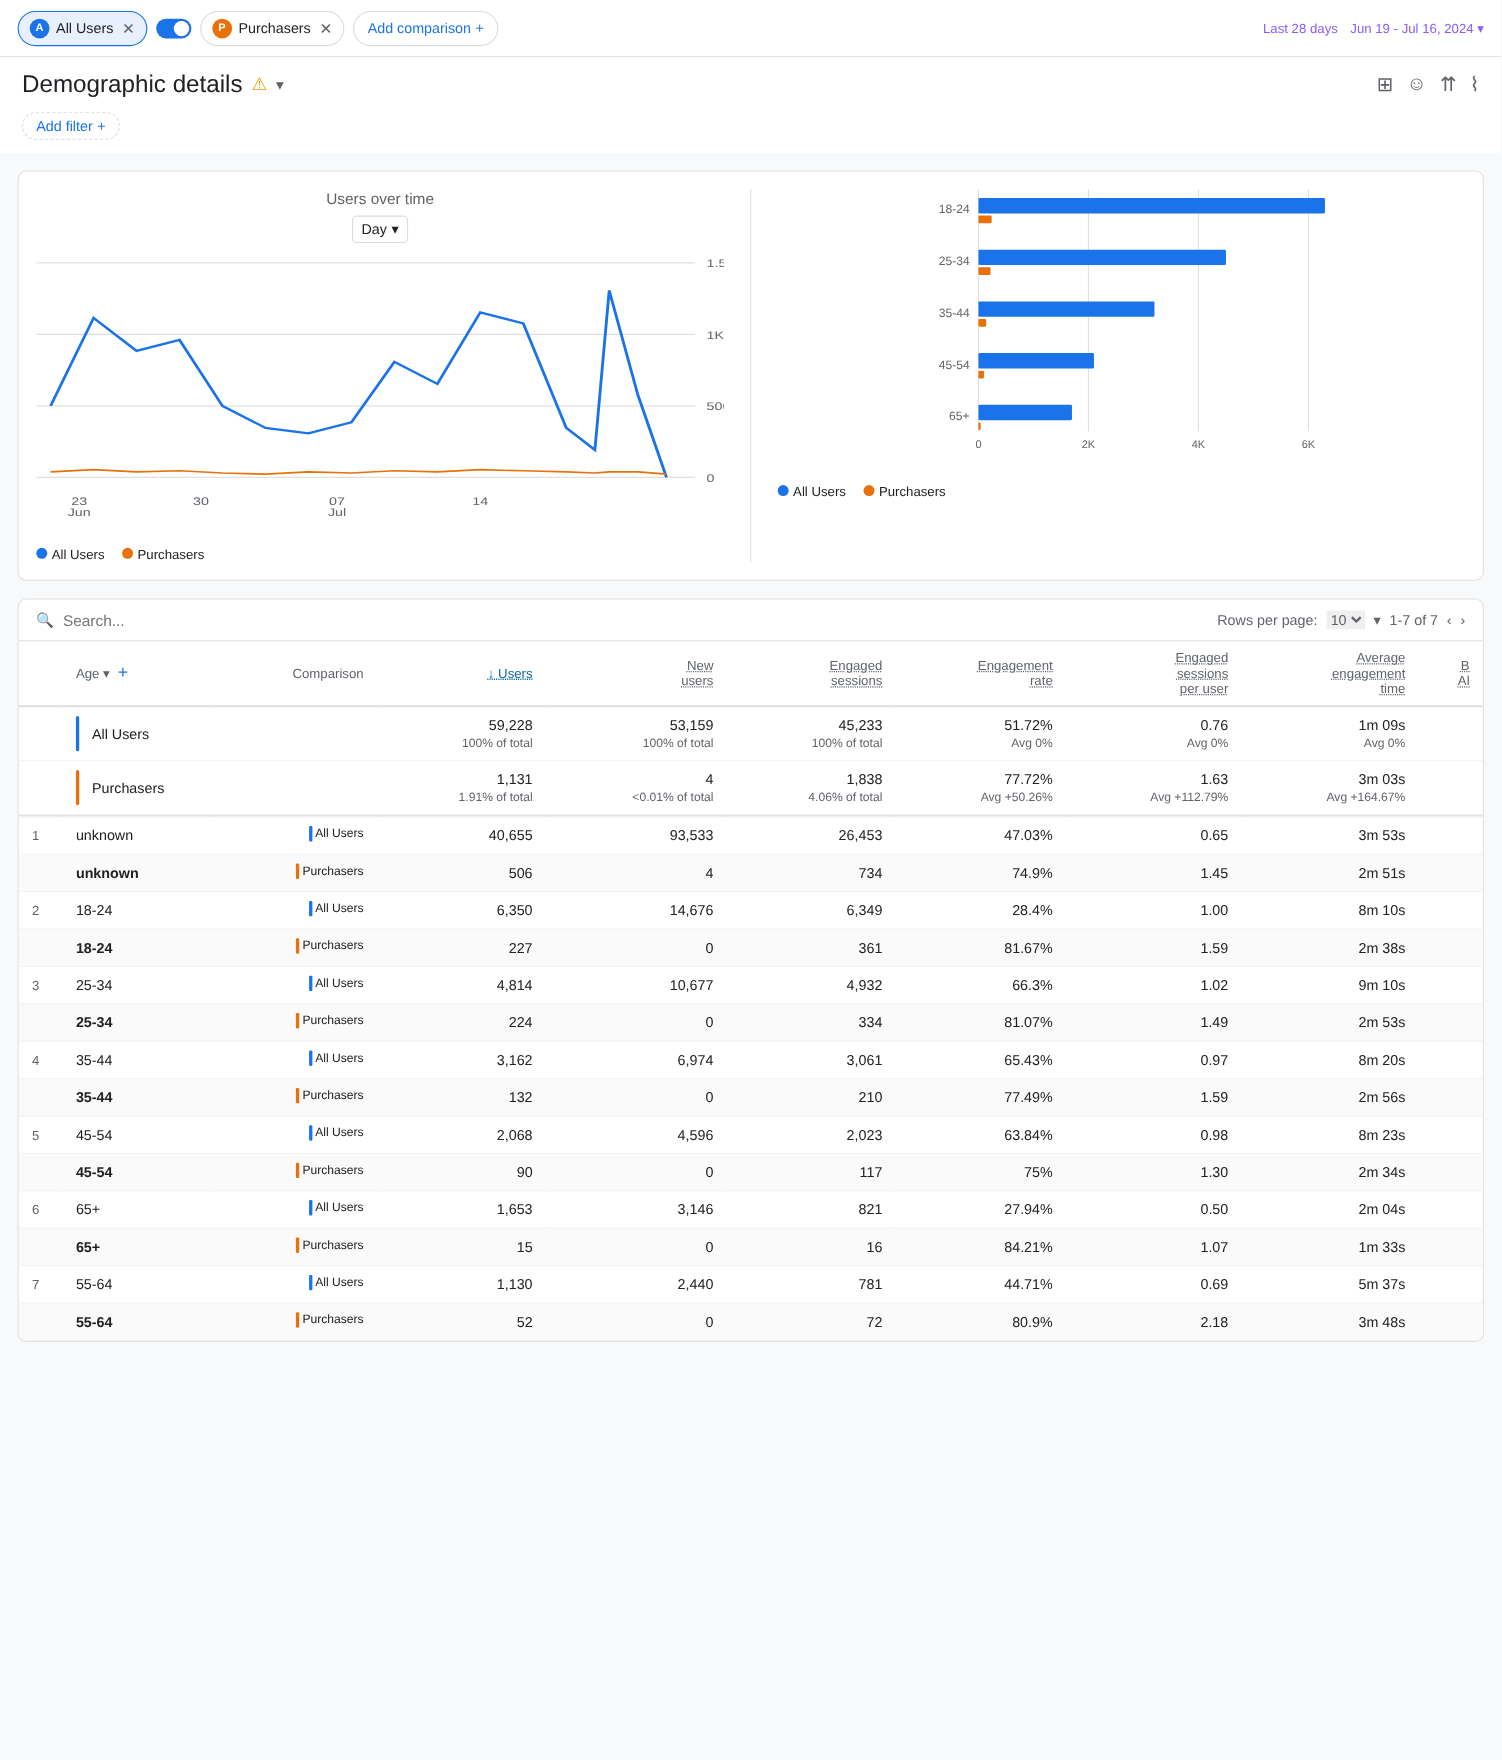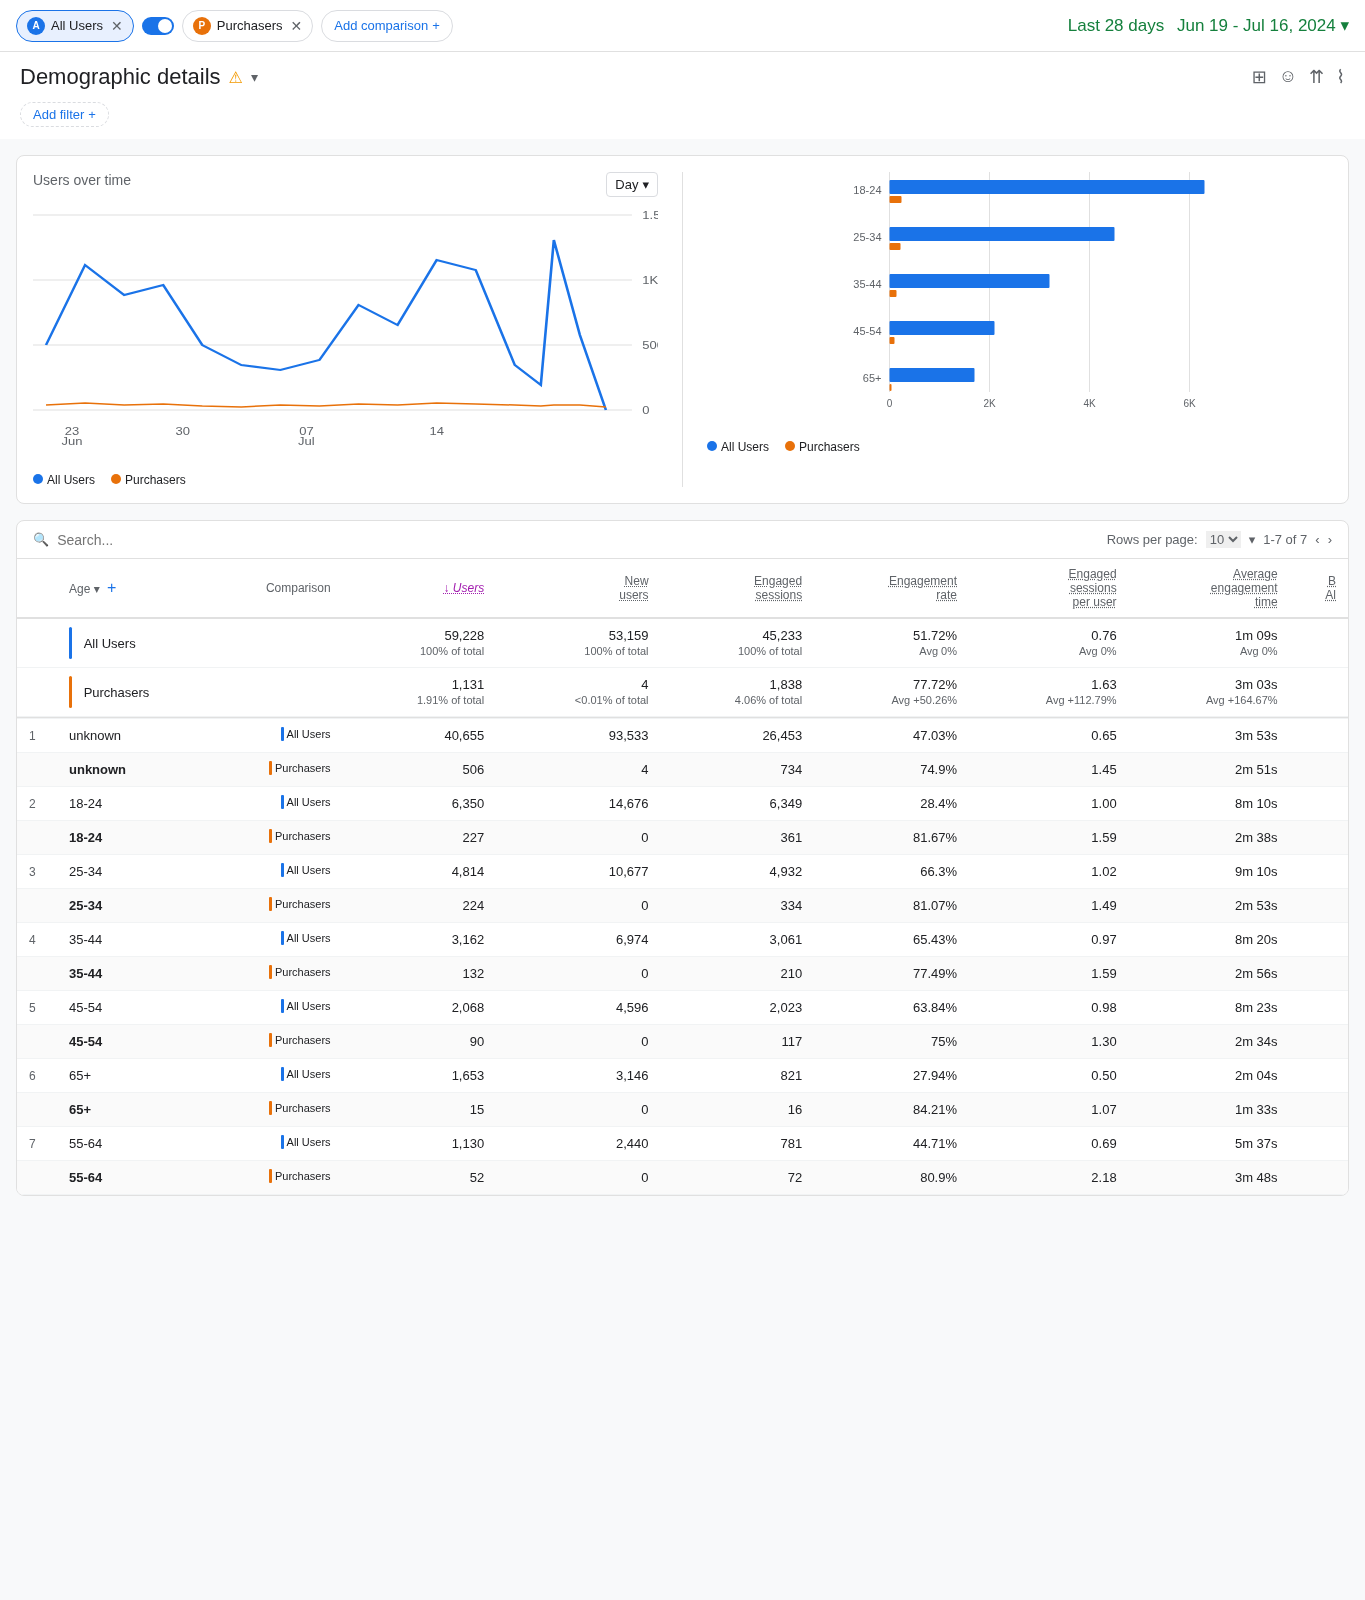--- a/index.html
+++ b/index.html
@@ -19,21 +19,21 @@
     .segment-chip.blue-toggle { background: #e8f0fe; border-color: #1a73e8; }
     .chip-avatar {
       width: 18px; height: 18px; border-radius: 50%;
       display: flex; align-items: center; justify-content: center;
       font-size: 10px; font-weight: bold; color: #fff;
     }
     .chip-close { cursor: pointer; color: #5f6368; font-size: 14px; margin-left: 2px; }
     .add-comparison { display: flex; align-items: center; gap: 4px; padding: 4px 12px; border-radius: 20px; border: 1px solid #dadce0; background: #fff; cursor: pointer; font-size: 13px; color: #1a73e8; height: 32px; }
     .toggle-icon { width: 32px; height: 18px; background: #1a73e8; border-radius: 10px; position: relative; }
     .toggle-icon::after { content: ''; position: absolute; width: 14px; height: 14px; background: #fff; border-radius: 50%; top: 2px; right: 2px; }
-    .top-bar-right { font-size: 17px; color: #15803d; text-align: center; }
+    .top-bar-right { font-size: 12px; color: #8b5cf6; text-align: center; }
 
     .page-header {
       display: flex; align-items: center; justify-content: space-between;
       padding: 12px 20px 8px; background: #fff;
     }
     .page-title { font-size: 22px; font-weight: 400; display: flex; align-items: center; gap: 8px; }
     .warning-icon { color: #f29900; font-size: 16px; }
     .dropdown-arrow { color: #5f6368; font-size: 14px; cursor: pointer; }
     .header-actions { display: flex; gap: 12px; color: #5f6368; }
     .header-actions span { cursor: pointer; font-size: 18px; }
@@ -77,21 +77,21 @@
     th:first-child, th:nth-child(2) { text-align: left; }
     .col-age { text-align: left; }
     td { padding: 8px 12px; font-size: 13px; border-bottom: 1px solid #f1f3f4; text-align: right; vertical-align: middle; }
     td:first-child, td:nth-child(2) { text-align: left; }
     .row-number { color: #5f6368; font-size: 12px; }
     .summary-row td { font-weight: 500; }
     .summary-row .sub-text { font-size: 11px; color: #5f6368; font-weight: 400; }
     .segment-bar { width: 3px; height: 32px; display: inline-block; border-radius: 2px; margin-right: 8px; vertical-align: middle; }
     .segment-label { vertical-align: middle; }
     .col-header-underline { text-decoration: underline; text-decoration-style: dotted; }
-    .sort-arrow { color: #a21caf; font-style: italic; }
+    .sort-arrow { color: #0369a1; }
     .add-col-btn { color: #1a73e8; cursor: pointer; font-size: 16px; margin-left: 4px; }
     tr.sub-row td { color: #202124; }
     tr.sub-row { background: #fafafa; }
     .comparison-chip { display: inline-flex; align-items: center; gap: 3px; font-size: 11px; }
     .comparison-chip .mini-bar { width: 3px; height: 14px; display: inline-block; border-radius: 1px; }
   </style>
 </head>
 <body>
 
 <div class="top-bar">
@@ -140,21 +140,21 @@
     <span>Add filter</span>
     <span>+</span>
   </button>
 </div>
 
 <div class="main-content">
 
   <div class="charts-section">
 
     <div class="chart-left">
-      <div style="display:flex;align-items:flex-start;justify-content:space-between;margin-bottom:8px;">
+      <div style="display:flex;align-items:center;justify-content:space-between;margin-bottom:8px;flex-direction:column;">
         <span class="chart-title">Users over time</span>
         <div class="day-select">
           <span>Day</span>
           <span>▾</span>
         </div>
       </div>
       <div class="line-chart-container">
         <svg viewBox="0 0 480 260" preserveAspectRatio="none">
 
           <line x1="0" y1="10" x2="460" y2="10" stroke="#e0e0e0" stroke-width="1"></line>

